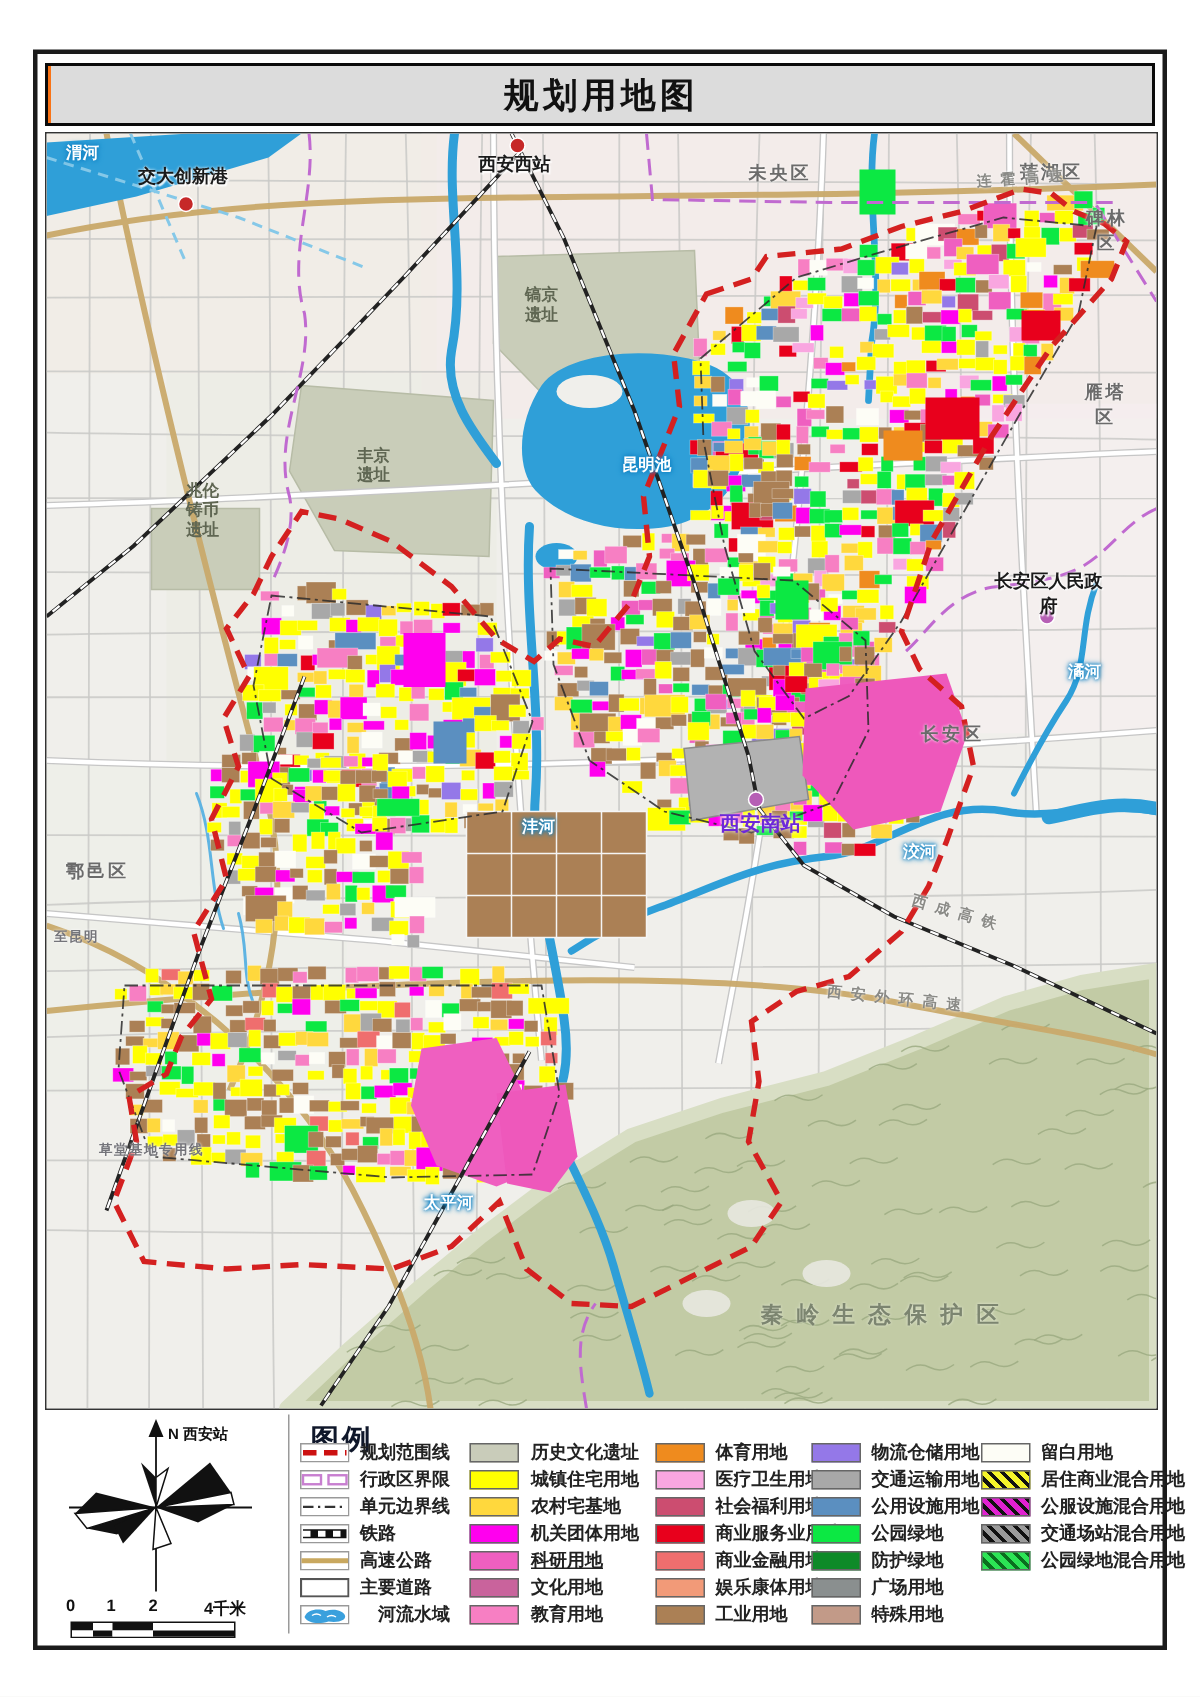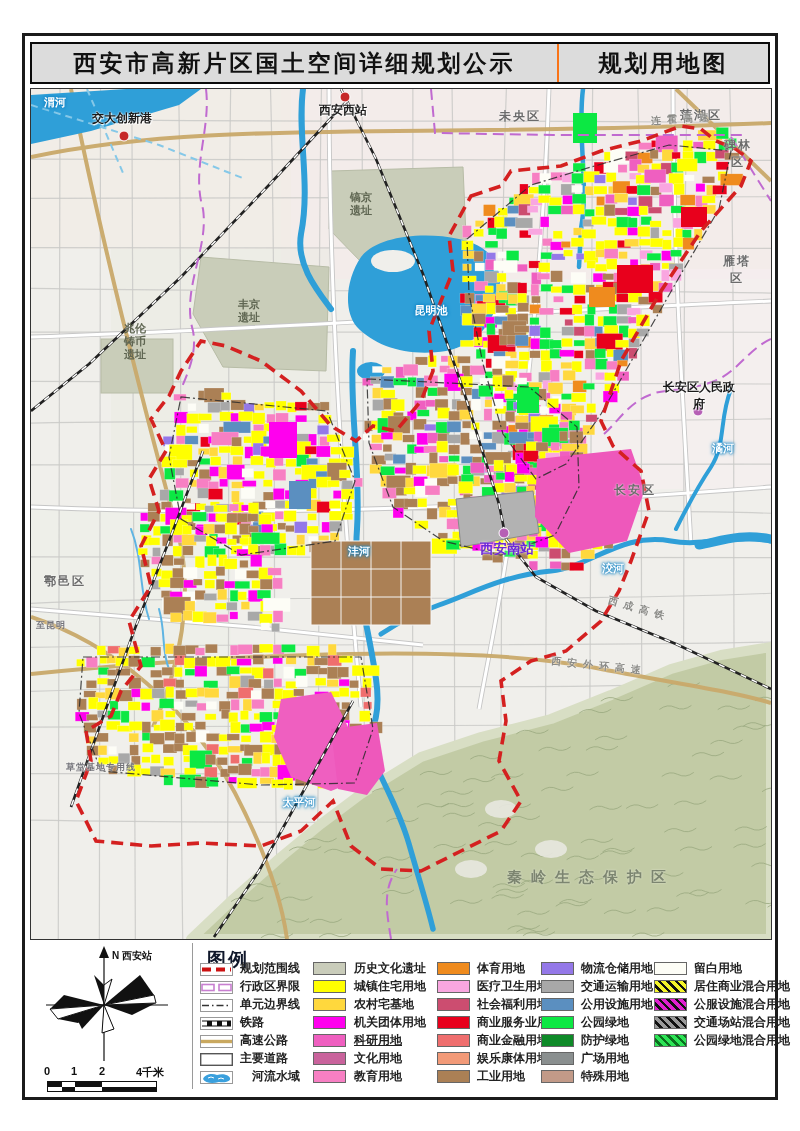--- a/index.html
+++ b/index.html
@@ -39,21 +39,20 @@
   .lswatch{position:absolute;width:33px;height:13px;border:1px solid #666;box-sizing:border-box;}
   .lsym{position:absolute;width:33px;height:13px;}
 </style>
 </head>
 <body>
 
 <div class="stage">
   <div class="frame">
 
     <div class="titlebar">
-      <div class="tcell tleft">西安市高新片区国土空间详细规划公示</div>
       <div class="tcell tright">规划用地图</div>
     </div>
 
     <div class="map">
       <svg id="mapsvg" width="740" height="850" viewBox="0 0 740 850">
         <rect width="740" height="850" fill="#f0efeb"></rect>
         <rect x="250" y="0" width="490" height="190" fill="#f5e9e9" opacity="0.55"></rect>
         <rect x="0" y="0" width="260" height="160" fill="#f2ece3" opacity="0.5"></rect>
         <rect x="80" y="160" width="220" height="260" fill="#ebebe3" opacity="0.6"></rect>
         <rect x="560" y="180" width="180" height="220" fill="#f6eef0" opacity="0.6"></rect>

